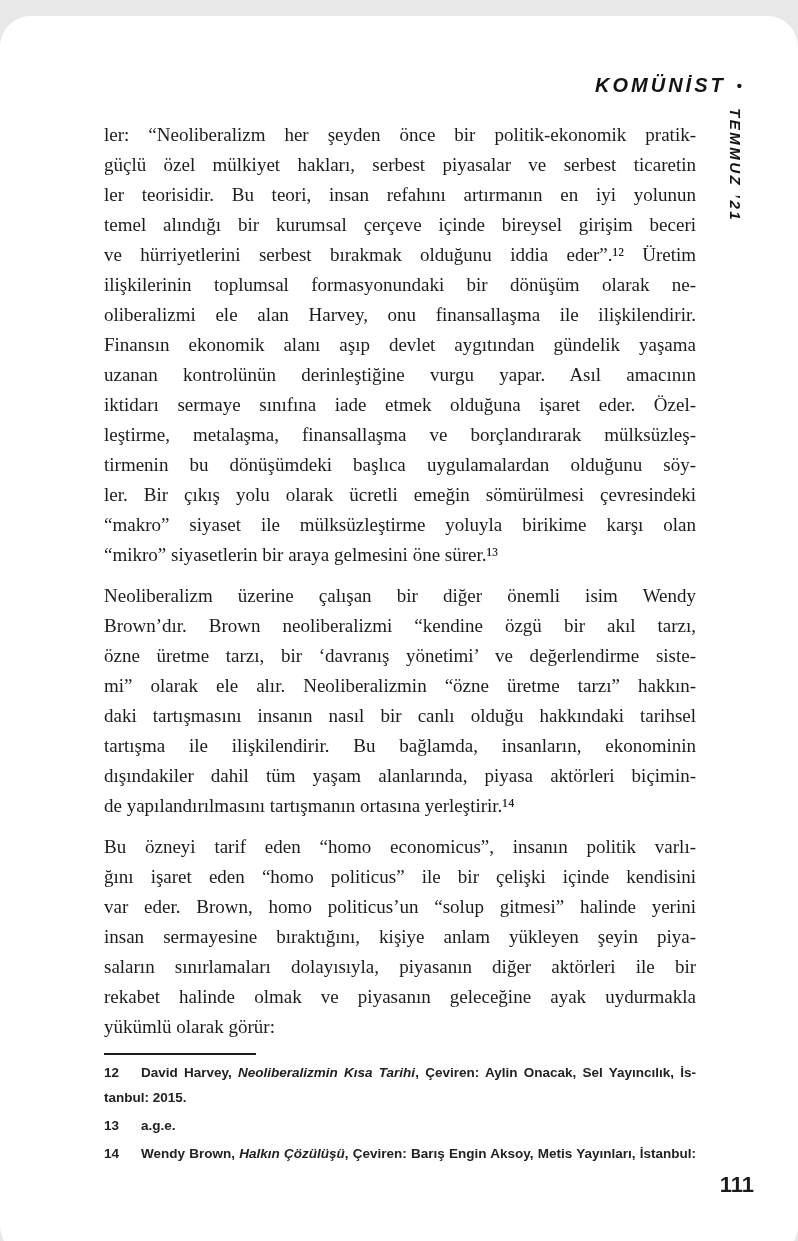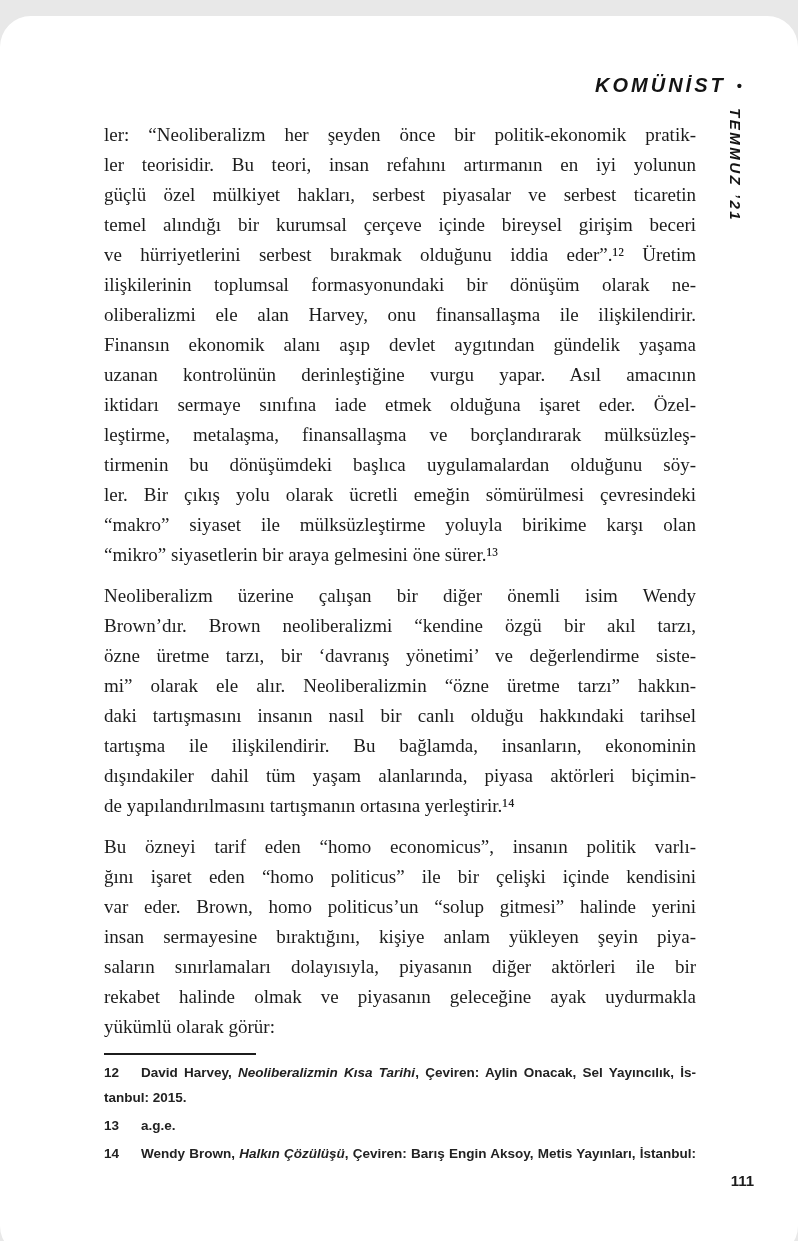--- a/index.html
+++ b/index.html
@@ -47,40 +47,40 @@
     font-size:13.5px;line-height:25px;color:#222222;
   }
   .fn-item{margin-bottom:3px;font-weight:bold;}
   .fline{text-align:justify;text-align-last:justify;}
   .fline.tlast{text-align-last:left;}
   .fn-num{display:inline-block;width:37px;}
   .em{font-style:italic;}
   .page-number{
     position:absolute;top:1156px;right:44px;
     font-family:"Liberation Sans","DejaVu Sans",sans-serif;
-    font-weight:bold;font-size:15px;color:#1c1c1c;
+    font-weight:bold;font-size:22px;color:#1c1c1c;
   }
 </style>
 </head>
 <body>
 
 <div class="page">
 
   <div class="header">
     <span class="journal">KOMÜNİST</span>
     <span class="bullet">•</span>
   </div>
 
   <div class="issue-vertical">TEMMUZ ’21</div>
 
   <div class="body-col">
     <div class="para">
         <div class="tline">ler: “Neoliberalizm her şeyden önce bir politik-ekonomik pratik-</div>
+        <div class="tline">güçlü özel mülkiyet hakları, serbest piyasalar ve serbest ticaretin</div>
         <div class="tline">ler teorisidir. Bu teori, insan refahını artırmanın en iyi yolunun</div>
-        <div class="tline">güçlü özel mülkiyet hakları, serbest piyasalar ve serbest ticaretin</div>
         <div class="tline">temel alındığı bir kurumsal çerçeve içinde bireysel girişim beceri</div>
         <div class="tline">ve hürriyetlerini serbest bırakmak olduğunu iddia eder”.¹² Üretim</div>
         <div class="tline">ilişkilerinin toplumsal formasyonundaki bir dönüşüm olarak ne-</div>
         <div class="tline">oliberalizmi ele alan Harvey, onu finansallaşma ile ilişkilendirir.</div>
         <div class="tline">Finansın ekonomik alanı aşıp devlet aygıtından gündelik yaşama</div>
         <div class="tline">uzanan kontrolünün derinleştiğine vurgu yapar. Asıl amacının</div>
         <div class="tline">iktidarı sermaye sınıfına iade etmek olduğuna işaret eder. Özel-</div>
         <div class="tline">leştirme, metalaşma, finansallaşma ve borçlandırarak mülksüzleş-</div>
         <div class="tline">tirmenin bu dönüşümdeki başlıca uygulamalardan olduğunu söy-</div>
         <div class="tline">ler. Bir çıkış yolu olarak ücretli emeğin sömürülmesi çevresindeki</div>

